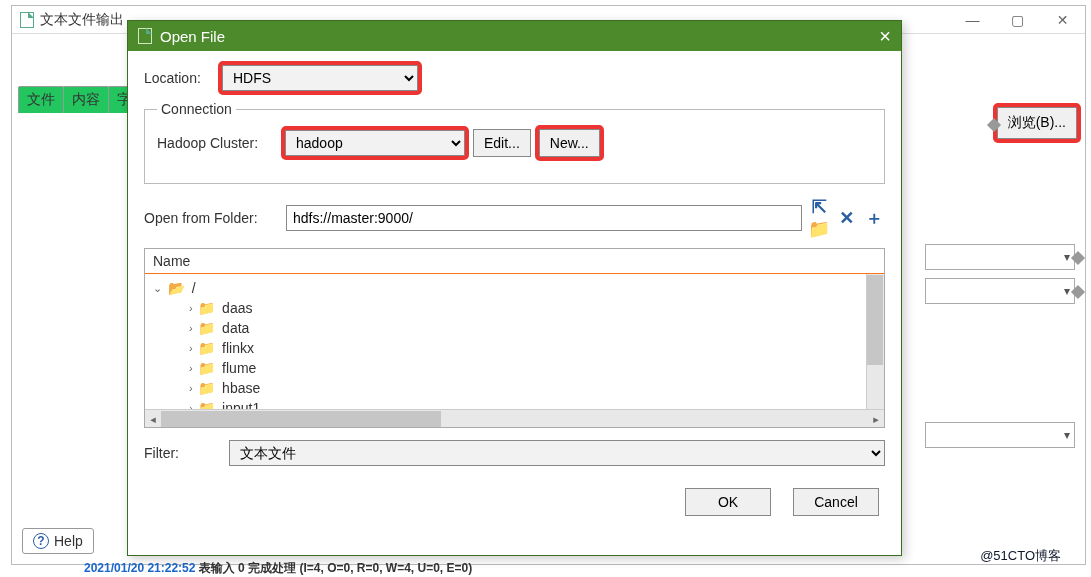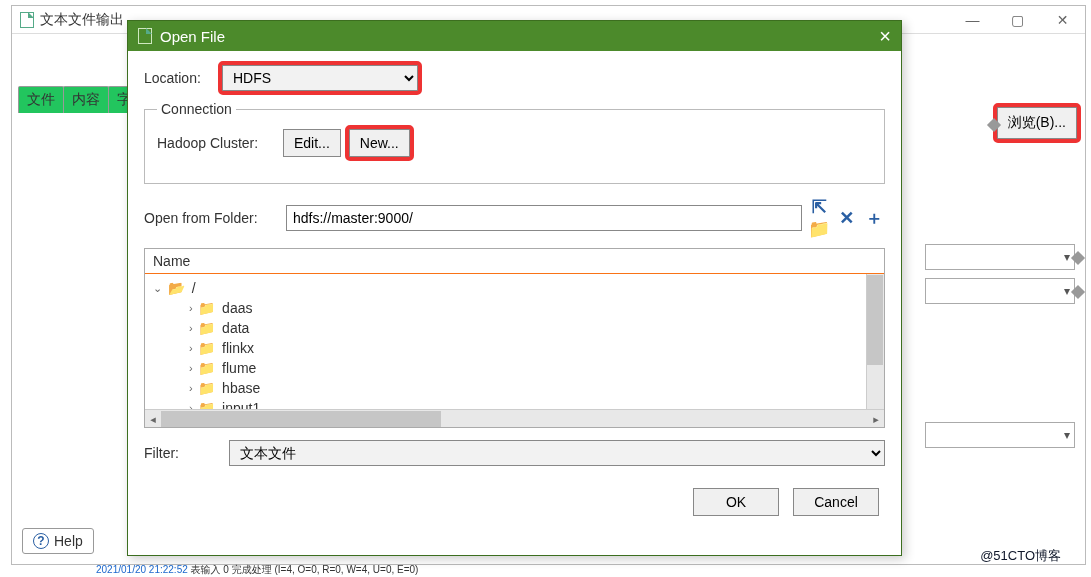--- a/index.html
+++ b/index.html
@@ -10,21 +10,21 @@
   .win-controls { position:absolute; right:0; top:0; height:28px; display:flex; }
   .win-btn { width:45px; height:28px; display:flex; align-items:center; justify-content:center; color:#666; font-size:14px;}
   .tabs { position:absolute; left:6px; top:80px; display:flex; gap:0; }
   .tab { border:1px solid #999; border-bottom:none; padding:4px 8px; background:#22c55e; border-radius:2px 2px 0 0;}
   .tab + .tab { margin-left:-1px;}
   .dropdown-stub { position:absolute; right:10px; border:1px solid #aaa; height:26px; background:#fff; display:flex; justify-content:flex-end; align-items:center; padding-right:4px;}
   .dropdown-stub::after{content:"▾"; color:#555; font-size:12px;}
   .diamond { width:10px;height:10px; transform:rotate(45deg); background:#999; position:absolute;}
   .help-btn { position:absolute; left:10px; bottom:10px; border:1px solid #999; border-radius:3px; padding:4px 10px; display:flex; align-items:center; gap:5px; background:#fff;}
   .watermark { position:absolute; right:30px; bottom:12px; color:#0f172a; font-size:13px;}
-  .logline { position:absolute; left:96px; bottom:0; font-size:10px; color:#333;}
+  .logline { position:absolute; left:84px; bottom:0; font-size:12px; color:#333;font-weight:bold;}
   .logline .ts{color:#1a66cc;}
 
   
   .modal { position:absolute; left:127px; top:20px; width:775px; height:536px; background:#fff; border:1px solid #3c6e1f; box-shadow:3px 3px 10px rgba(0,0,0,0.2); }
   .modal-title { height:30px; background:#4c8a2b; color:#fff; display:flex; align-items:center; padding:0 10px; font-size:15px; gap:8px;}
   .modal-title .close{ margin-left:auto; font-size:20px; line-height:20px;}
   .modal-body { padding:12px 16px 0 16px; }
   .row { display:flex; align-items:center; gap:6px; margin-bottom:8px;}
   label.fld { min-width:70px; }
   select, input[type=text] { border:1px solid #888; background:#fff; height:26px; padding:2px 6px; font-size:14px;}
@@ -46,21 +46,21 @@
   .filelist-body li.child{padding-left:36px;}
   .caret{color:#666; font-size:11px;}
   .fld-icon{color:#e1b84b; font-size:14px;}
   .vscroll{ position:absolute; right:0; top:0; bottom:0; width:18px; background:#e8e8e8; border-left:1px solid #ccc;}
   .vthumb{ position:absolute; right:1px; top:1px; width:16px; height:90px; background:#c6c6c6;}
   .hscroll{ height:18px; background:#e8e8e8; border-top:1px solid #ccc; position:relative;}
   .hthumb{position:absolute; left:16px; top:1px; height:16px; width:280px; background:#c6c6c6;}
   .harrow{position:absolute; top:0; width:16px; height:18px; display:flex;align-items:center;justify-content:center; color:#666; font-size:11px;}
 
   .filter-row select{ flex:1;}
-  .footer { display:flex; justify-content:flex-end; gap:14px; padding:14px 6px 0 0;}
+  .footer { display:flex; justify-content:flex-end; gap:22px; padding:14px 6px 0 0;}
   .footer .btn{ width:86px;}
 
   .doc-icon{ width:14px; height:16px; border:1px solid #5a8; display:inline-block; position:relative;}
   .doc-icon::before{content:""; position:absolute; right:-1px; top:-1px; border:3px solid transparent; border-left-color:#5a8; border-bottom-color:#5a8;}
 </style>
 </head>
 <body>
 
 <div class="backwin">
   <div class="backwin-title">
@@ -116,20 +116,25 @@
         <select style="width:196px;">
           <option>HDFS</option>
         </select>
       </span>
     </div>
 
     <fieldset class="conn">
       <legend>Connection</legend>
       <div class="row" style="margin:0;">
         <label style="min-width:120px;">Hadoop Cluster:</label>
+        <span class="hl-red">
+          <select style="width:180px;">
+            <option>hadoop</option>
+          </select>
+        </span>
         <button class="btn">Edit...</button>
         <span class="hl-red">
           <button class="btn">New...</button>
         </span>
       </div>
     </fieldset>
 
     <div class="row">
       <label style="min-width:136px;">Open from Folder:</label>
       <input type="text" class="openfolder" value="hdfs://master:9000/" style="">

